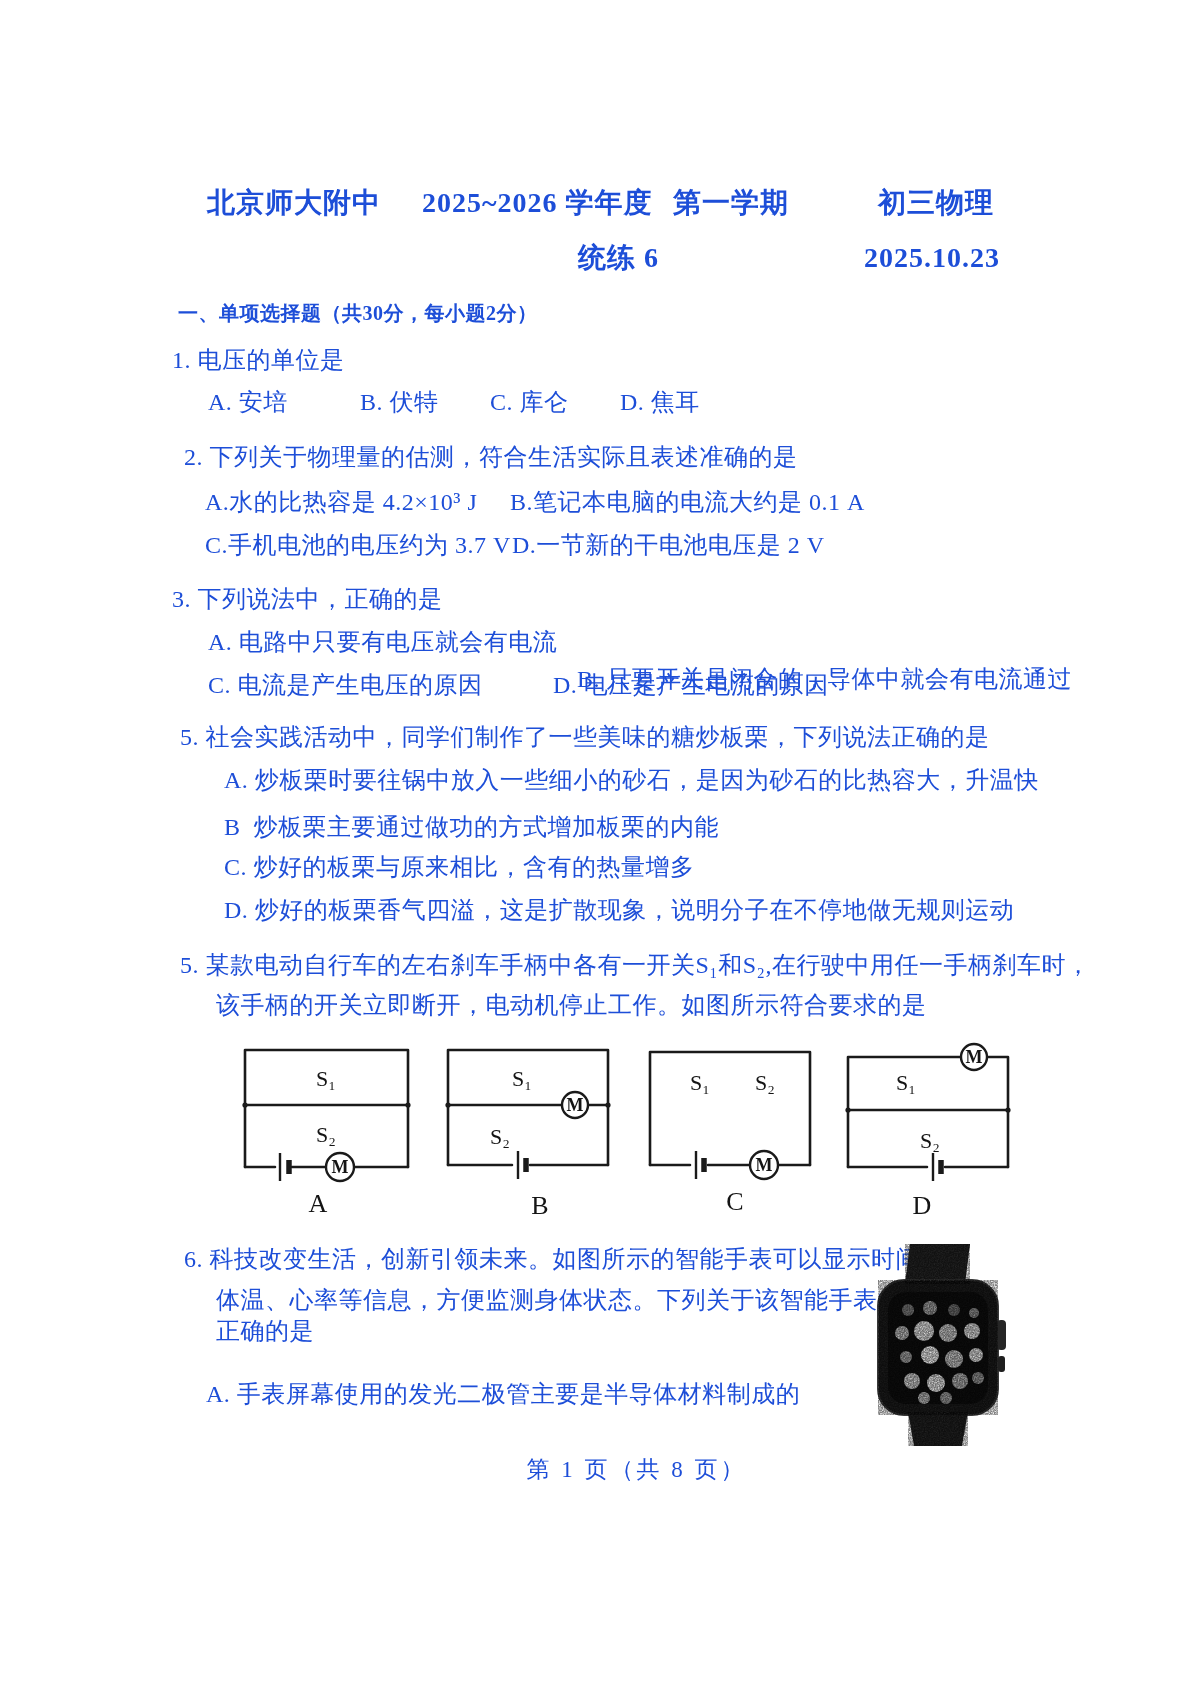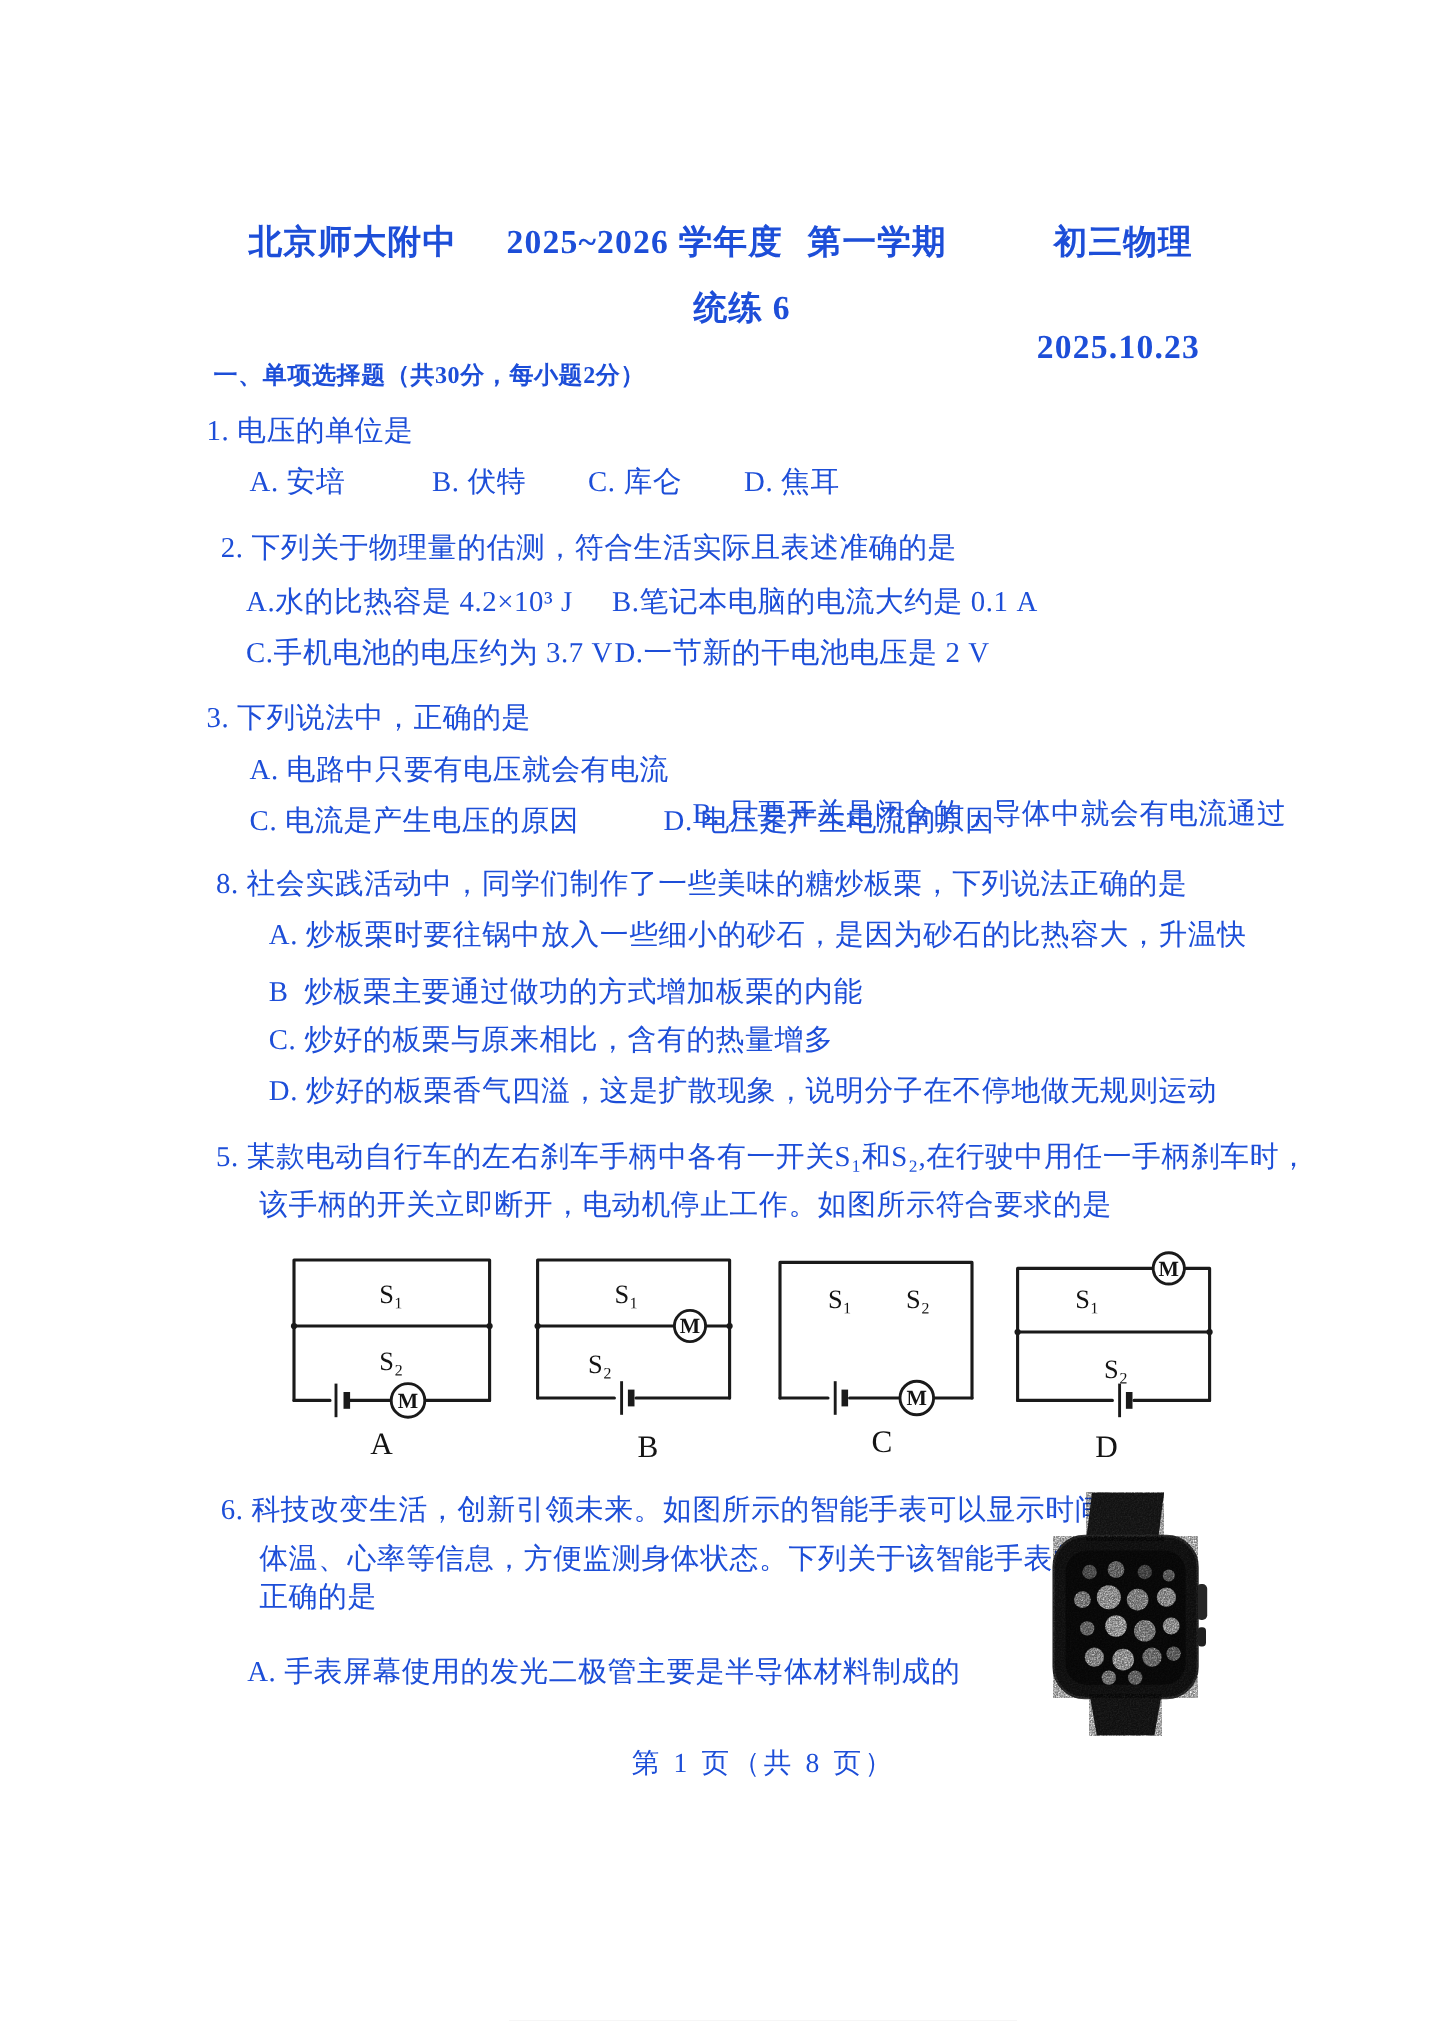--- a/index.html
+++ b/index.html
@@ -28,21 +28,21 @@
 </head>
 <body>
 
 <div class="page">
 
   <div class="line hdr" style="left:207px; top:188px;">北京师大附中</div>
   <div class="line hdr" style="left:422px; top:188px;">2025~2026 学年度</div>
   <div class="line hdr" style="left:673px; top:188px;">第一学期</div>
   <div class="line hdr" style="left:878px; top:188px;">初三物理</div>
   <div class="line hdr" style="left:578px; top:243px;">统练 6</div>
-  <div class="line hdr" style="left:864px; top:243px;margin-top:32px;">2025.10.23</div>
+  <div class="line hdr" style="left:864px; top:243px;">2025.10.23</div>
 
   <div class="line sect" style="left:178px; top:298px;">一、单项选择题（共30分，每小题2分）</div>
 
   <div class="line" style="left:172px; top:345px;">1. 电压的单位是</div>
   <div class="line" style="left:208px; top:387px;">A. 安培</div>
   <div class="line" style="left:360px; top:387px;">B. 伏特</div>
   <div class="line" style="left:490px; top:387px;">C. 库仑</div>
   <div class="line" style="left:620px; top:387px;">D. 焦耳</div>
 
   <div class="line" style="left:184px; top:442px;">2. 下列关于物理量的估测，符合生活实际且表述准确的是</div>
@@ -50,21 +50,21 @@
   <div class="line" style="left:510px; top:487px;">B.笔记本电脑的电流大约是 0.1 A</div>
   <div class="line" style="left:205px; top:530px;">C.手机电池的电压约为 3.7 V</div>
   <div class="line" style="left:512px; top:530px;">D.一节新的干电池电压是 2 V</div>
 
   <div class="line" style="left:172px; top:584px;">3. 下列说法中，正确的是</div>
   <div class="line" style="left:208px; top:627px;">A. 电路中只要有电压就会有电流</div>
   <div class="line" style="left:553px; top:664px;padding-left:24px;">B. 只要开关是闭合的，导体中就会有电流通过</div>
   <div class="line" style="left:208px; top:670px;">C. 电流是产生电压的原因</div>
   <div class="line" style="left:553px; top:670px;">D. 电压是产生电流的原因</div>
 
-  <div class="line" style="left:180px; top:722px;">8. 社会实践活动中，同学们制作了一些美味的糖炒板栗，下列说法正确的是</div>
+  <div class="line" style="left:180px; top:722px;">5. 社会实践活动中，同学们制作了一些美味的糖炒板栗，下列说法正确的是</div>
   <div class="line" style="left:224px; top:765px;">A. 炒板栗时要往锅中放入一些细小的砂石，是因为砂石的比热容大，升温快</div>
   <div class="line" style="left:224px; top:812px;">B  炒板栗主要通过做功的方式增加板栗的内能</div>
   <div class="line" style="left:224px; top:852px;font-family:Liberation Serif, serif;">C. 炒好的板栗与原来相比，含有的热量增多</div>
   <div class="line" style="left:224px; top:895px;">D. 炒好的板栗香气四溢，这是扩散现象，说明分子在不停地做无规则运动</div>
 
   <div class="line" style="left:180px; top:950px;">5. 某款电动自行车的左右刹车手柄中各有一开关S₁和S₂,在行驶中用任一手柄刹车时，</div>
   <div class="line" style="left:216px; top:990px;">该手柄的开关立即断开，电动机停止工作。如图所示符合要求的是</div>
 
   <svg style="position:absolute; left:230px; top:1040px;" width="790" height="190" viewBox="0 0 790 190">
 

